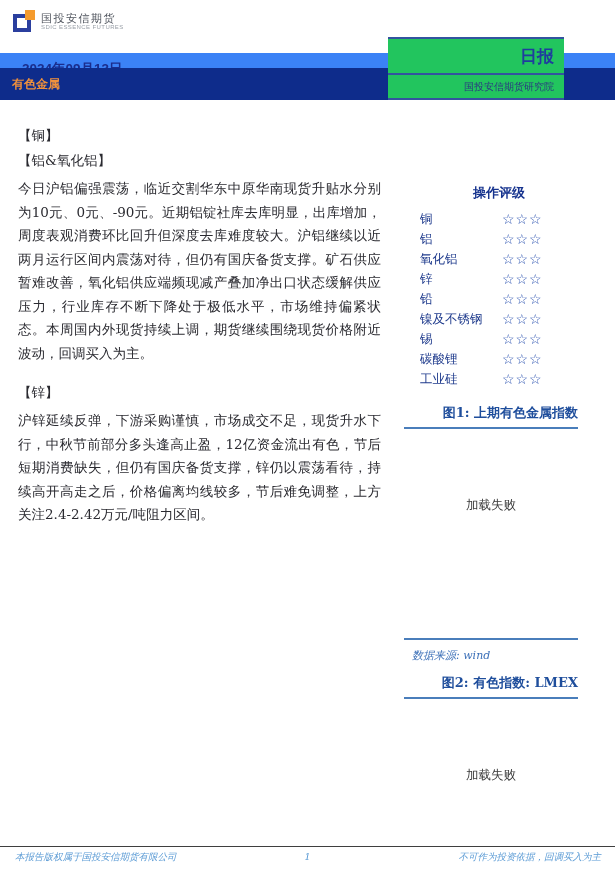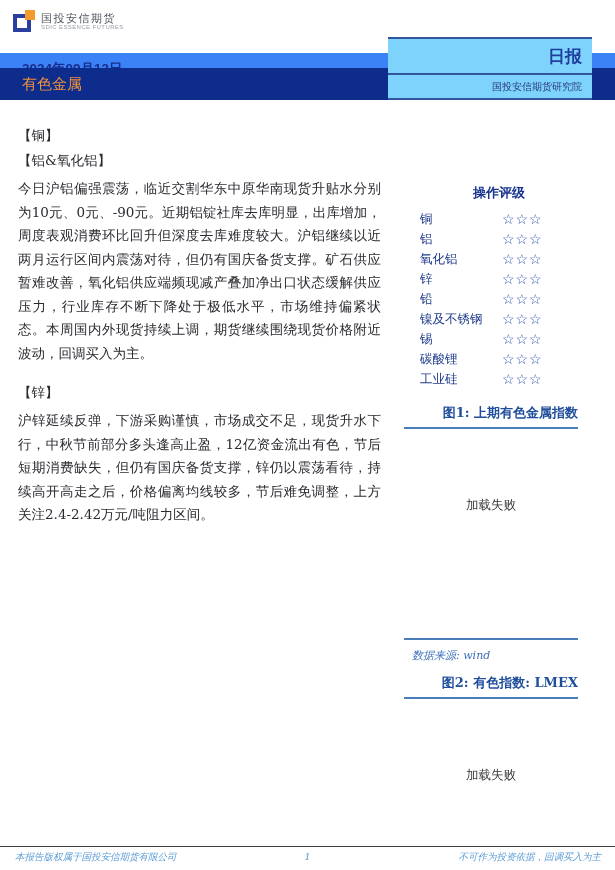--- a/index.html
+++ b/index.html
@@ -14,23 +14,23 @@
   .logo-mark { position:relative; width:22px; height:23px; }
   .logo-frame { position:absolute; left:0; bottom:1px; width:18px; height:18px; border:4px solid #2b3f9e; background:#fff; }
   .logo-square { position:absolute; right:0; top:0; width:10px; height:10px; background:#f59b2d; }
   .logo-cn { font-size:11px; color:#4e535c; letter-spacing:1.5px; line-height:12px; }
   .logo-en { font-size:6px; color:#9aa0a8; letter-spacing:0.4px; line-height:7px; }
 
   
   .band-orange { position:absolute; left:0; top:37px; width:615px; height:31px; background:#3b82f6;margin-top:16px; }
   .band-date { margin-left:22px; line-height:31px; font-size:13.5px; font-weight:bold; color:#1b2d8c; }
   .band-blue { position:absolute; left:0; top:68px; width:615px; height:32px; background:#0e2c8b; }
-  .band-section { margin-left:22px; line-height:32px; font-size:15px; font-weight:normal; color:#f0913c; }
+  .band-section { margin-left:12px; line-height:32px; font-size:12px; font-weight:bold; color:#f0913c; }
 
-  .header-box { position:absolute; left:388px; top:37px; width:204px; height:63px; background:#7dd3fc; }
+  .header-box { position:absolute; left:388px; top:37px; width:176px; height:63px; background:#22c55e; }
   .header-box .row1 {
     height:38px; border-top:2px solid #33549f; border-bottom:2px solid #33549f;
     display:flex; align-items:center; justify-content:flex-end; padding-right:10px;
     font-size:17px; font-weight:bold; color:#1f3d9e;
   }
   .header-box .row2 {
     height:25px; border-bottom:2px solid #33549f;
     display:flex; align-items:center; justify-content:flex-end; padding-right:10px;
     font-size:10px; color:#2a3a80;
   }

